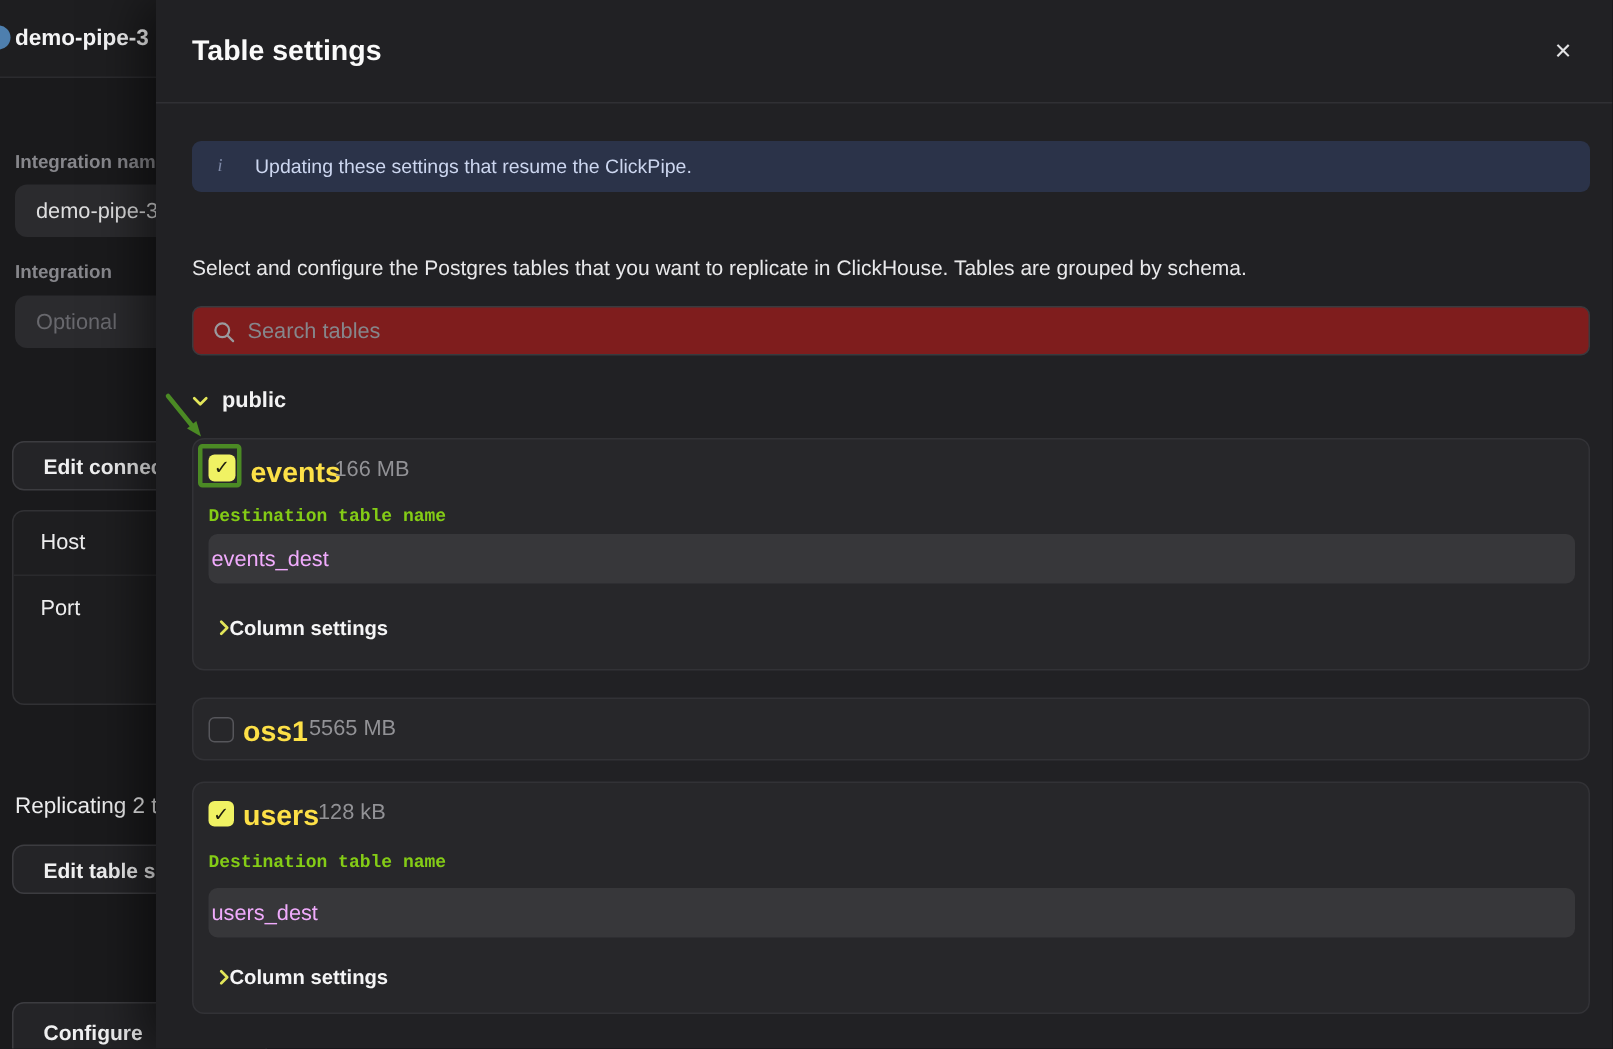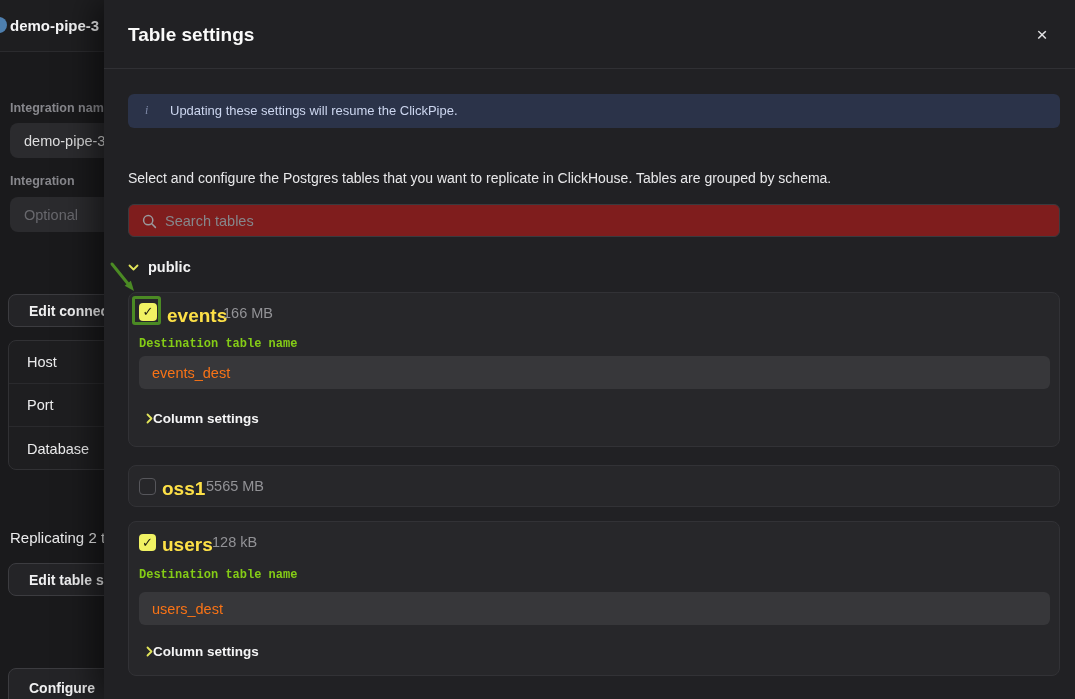--- a/index.html
+++ b/index.html
@@ -64,21 +64,21 @@
   .card.users  { top:521px; height:155px; }
 
   .cb { position:absolute; width:17px; height:17px; border-radius:4px; cursor:pointer; }
   .cb.checked { background:#f0f263; color:#1d1d10; font-size:13px; font-weight:700;
     text-align:center; line-height:17px; }
   .cb.unchecked { background:transparent; border:1.5px solid #56565b; }
   .tname { position:absolute; font-size:19px; font-weight:700; color:#fde047; }
   .tsize { position:absolute; font-size:14.5px; color:#929296; }
   .dest-label { position:absolute; left:10px; font-size:12px; font-weight:600; color:#84cc16;font-family:Liberation Mono, monospace; }
   .dest-input { position:absolute; left:10px; right:9px; height:33px; background:#37373a;
-    border:none; border-radius:6px; padding:0 13px; color:#f97316; font-size:14.5px;
+    border:none; border-radius:6px; padding:0 2px; color:#f0abfc; font-size:14.5px;
     font-family:"Liberation Sans",sans-serif; }
   .colset { position:absolute; left:17px; display:flex; align-items:center; cursor:pointer; }
   .colset-label { font-size:13.5px; font-weight:700; color:#f5f5f6; }
 
   
   .anno-box { position:absolute; left:28px; top:296px; width:29px; height:29px;
     border:3px solid #4b8a24; border-radius:3px; pointer-events:none; }
   .anno-arrow { position:absolute; left:2px; top:258px; pointer-events:none; }
 </style>
 </head>
@@ -96,38 +96,37 @@
     <input class="sb-input" style="top: 123px;" type="text" value="demo-pipe-3">
 
     <span class="sb-label" style="top:174px;">Integration</span>
     <input class="sb-input" style="top: 197px;" type="text" placeholder="Optional">
 
     <button class="sb-btn" style="top:294px;">Edit connection</button>
 
     <div class="sb-card">
       <div class="sb-row">Host</div>
       <div class="sb-row">Port</div>
-      <div class="sb-row">Database</div>
     </div>
 
     <span class="sb-replicating">Replicating 2 tables</span>
 
     <button class="sb-btn" style="top:563px;">Edit table settings</button>
 
     <button class="sb-btn" style="top:668px; height:40px;">Configure</button>
   </div>
 
   <div class="modal">
     <span class="m-title">Table settings</span>
     <button class="m-close">×</button>
     <div class="m-divider"></div>
 
     <div class="banner">
       <span class="banner-icon">i</span>
-      <span class="banner-text">Updating these settings will resume the ClickPipe.</span>
+      <span class="banner-text">Updating these settings that resume the ClickPipe.</span>
     </div>
 
     <div class="m-desc">Select and configure the Postgres tables that you want to replicate in ClickHouse. Tables are grouped by schema.</div>
 
     <div class="search">
       <svg class="search-icon" width="15" height="15" viewBox="0 0 15 15">
         <circle cx="6.2" cy="6.2" r="4.6" fill="none" stroke="#9a9a9e" stroke-width="1.5"></circle>
         <line x1="9.8" y1="9.8" x2="13.4" y2="13.4" stroke="#9a9a9e" stroke-width="1.5" stroke-linecap="round"></line>
       </svg>
       <input class="search-input" type="text" placeholder="Search tables" style="">

